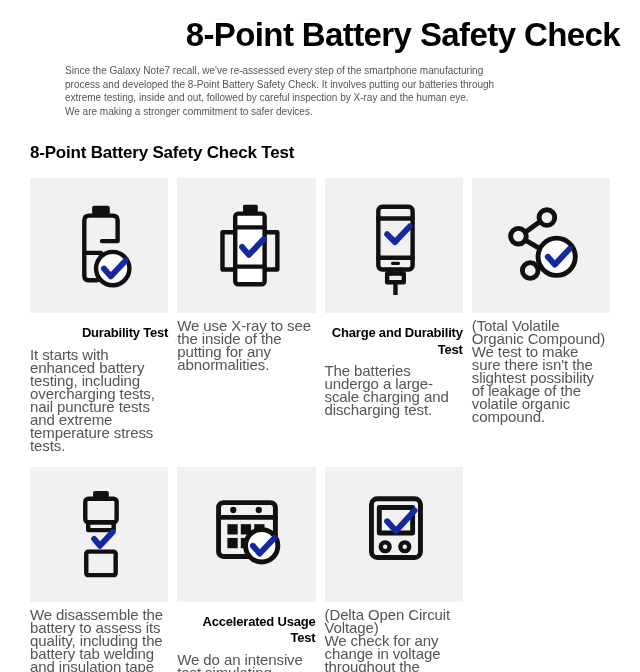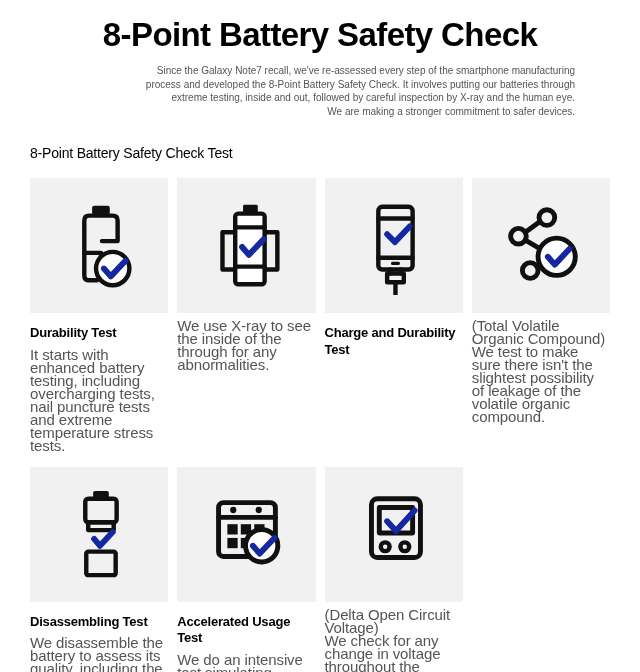--- a/index.html
+++ b/index.html
@@ -2,45 +2,45 @@
 <html><head>
 <meta charset="utf-8">
 <style>
   html, body { margin:0; padding:0; }
   body {
     width:640px; height:672px; background:#ffffff; overflow:hidden;
     font-family:"Liberation Sans", sans-serif; color:#000;
     -webkit-font-smoothing:antialiased;
   }
   .page-title {
-    margin:14px 20px 0; text-align:center;
+    margin:14px 20px 0; text-align:right;
     font-size:33px; font-weight:700; letter-spacing:-0.6px; line-height:42px; color:#000;
   }
   .intro {
-    margin:8px auto 0; max-width:510px; text-align:right;
+    margin:8px auto 0; max-width:510px; text-align:left;
     font-size:10px; line-height:13.5px; color:#555; white-space:pre-line;
   }
   .section-heading {
-    margin:24px 30px 0; font-size:14px; font-weight:400; line-height:22px;
+    margin:24px 30px 0; font-size:17px; font-weight:700; line-height:22px;
     letter-spacing:-0.2px; color:#000;
   }
   .grid {
     margin:14px 30px 0;
     display:grid; grid-template-columns:repeat(4, 1fr);
     column-gap:9px; row-gap:15px;
   }
   .card { min-width:0; }
   .icon-box {
     height:135px; background:#f1f1f1;
     display:flex; align-items:center; justify-content:center;
   }
   .icon-box svg { width:98px; height:98px; display:block; }
   .card-title {
     margin:12px 0 0; font-size:13px; font-weight:700; line-height:16.5px;
-    letter-spacing:-0.2px; color:#000; white-space:pre-line;
+    letter-spacing:-0.2px; color:#000; white-space:pre-line;text-align:right;
   }
   .card-desc {
     margin:6px 0 0; font-size:15px; line-height:13px; letter-spacing:-0.1px;
     color:#555; white-space:pre-line;
   }
   .ic  { stroke:#101010; stroke-width:4.5; fill:none; stroke-linejoin:round; stroke-linecap:round; }
   .ic5 { stroke:#101010; stroke-width:5;   fill:none; stroke-linejoin:round; stroke-linecap:round; }
   .fill { fill:#101010; stroke:none; }
   .wfill { fill:#ffffff; }
   .chk { stroke:#1428a0; stroke-width:6; fill:none; stroke-linejoin:round; stroke-linecap:round; }
@@ -77,37 +77,38 @@
   <div class="card">
     <div class="icon-box">
       <svg viewBox="0 0 100 100">
         <rect class="ic" x="26" y="36" width="56" height="38"></rect>
         <rect class="fill" x="47" y="8" width="15" height="9" rx="1.5"></rect>
         <rect class="ic wfill" x="39" y="17" width="30" height="72" rx="3"></rect>
         <path class="ic" d="M39,31 h30 M39,71 h30"></path>
         <path class="chk" d="M46,51 l7,8 l15,-16" stroke-width="5.5"></path>
       </svg>
     </div>
-    <p class="card-desc">We use X-ray to see the inside of the through for any abnormalities.</p>
+    <p class="card-desc">We use X-ray to see the inside of the putting for any abnormalities.</p>
   </div>
 
   <div class="card">
     <div class="icon-box">
       <svg viewBox="0 0 100 100">
         <rect class="ic" x="34" y="10" width="35" height="64" rx="4"></rect>
         <path class="ic" d="M34,22 h35 M34,62 h35"></path>
         <rect class="fill" x="47" y="66" width="9" height="3.5" rx="1.5"></rect>
         <path class="ic" d="M46,74 v4 M57,74 v4"></path>
         <rect class="ic" x="43" y="78" width="17" height="9"></rect>
         <path class="ic" d="M51.5,87 V100"></path>
         <path class="chk" d="M43,38 l8,8 l15,-16" stroke-width="5.5"></path>
       </svg>
     </div>
     <h3 class="card-title">Charge and Durability
 Test</h3>
+    <p class="card-desc">The batteries undergo a large-scale charging and discharging test.</p>
   </div>
 
   <div class="card">
     <div class="icon-box">
       <svg viewBox="0 0 100 100">
         <path class="ic5" d="M34,36 L49,25"></path>
         <path class="ic5" d="M34,44 L51,54"></path>
         <path class="ic5" d="M46,71 L51,68"></path>
         <circle class="ic5" cx="27" cy="40" r="8"></circle>
         <circle class="ic5" cx="56" cy="21" r="8"></circle>
@@ -123,21 +124,20 @@
   <div class="card">
     <div class="icon-box">
       <svg viewBox="0 0 100 100">
         <rect class="fill" x="44" y="6" width="16" height="9" rx="2"></rect>
         <rect class="ic" x="36" y="14" width="32" height="24" rx="3"></rect>
         <rect class="ic" x="39" y="38" width="26" height="8" stroke-width="4"></rect>
         <path class="chk" d="M45,55 l6,7 l13,-14" stroke-width="5.5"></path>
         <rect class="ic" x="37" y="68" width="30" height="24" rx="2"></rect>
       </svg>
     </div>
-    <h3 class="card-title">Disassembling Test</h3>
     <p class="card-desc">We disassemble the battery to assess its quality, including the battery tab welding and insulation tape conditions.</p>
   </div>
 
   <div class="card">
     <div class="icon-box">
       <svg viewBox="0 0 100 100">
         <rect class="ic5" x="22" y="18" width="58" height="55" rx="5"></rect>
         <path class="ic5" d="M22,33 h58"></path>
         <circle class="fill" cx="37" cy="25.5" r="3.2"></circle>
         <circle class="fill" cx="63" cy="25.5" r="3.2"></circle>

